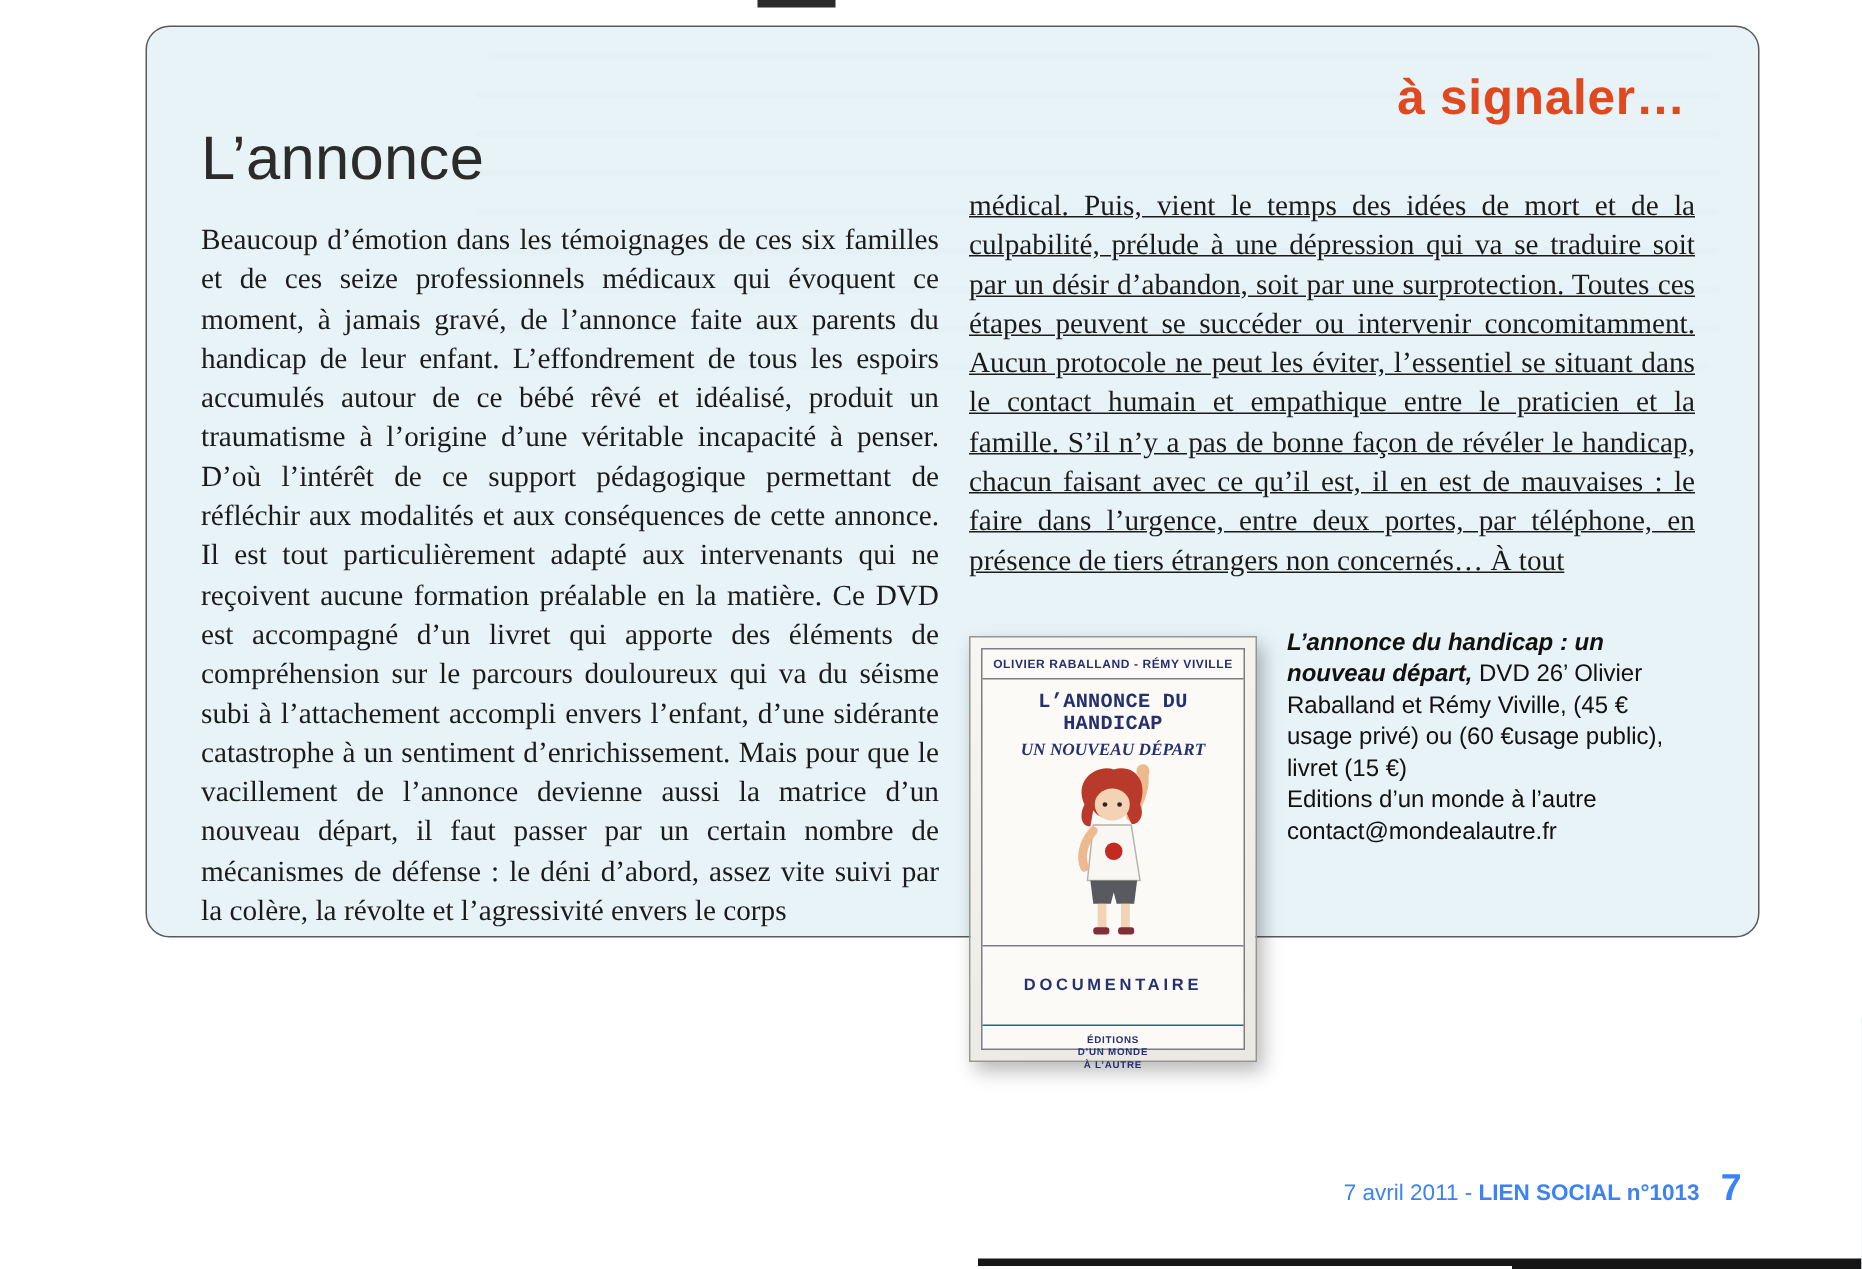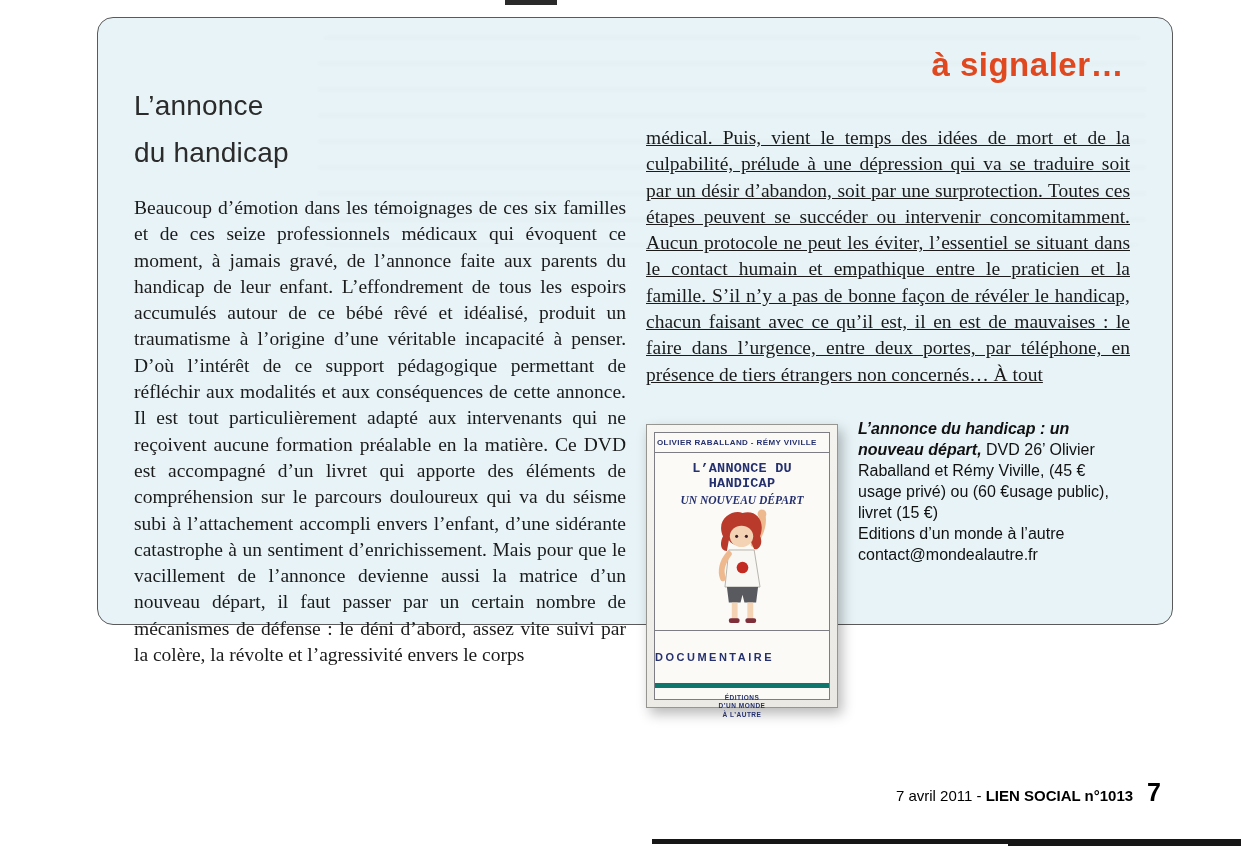--- a/index.html
+++ b/index.html
@@ -23,21 +23,21 @@
   .signaler{
     position:absolute;top:28px;right:48px;
     font-family:"Liberation Sans","DejaVu Sans",sans-serif;
     font-weight:700;font-size:33px;color:#e0481f;letter-spacing:.5px;
   }
   .col-left{position:absolute;left:36px;top:0;width:492px;}
   .col-right{position:absolute;left:548px;top:0;width:484px;}
   .article-title{
     margin:64px 0 0 0;
     font-family:"Liberation Sans","DejaVu Sans",sans-serif;
-    font-weight:500;font-size:28px;line-height:47px;color:#2b2b2b;letter-spacing:.2px;
+    font-weight:500;font-size:41px;line-height:47px;color:#2b2b2b;letter-spacing:.2px;
   }
   .body-text{
     margin:0;font-size:19.5px;line-height:26.3px;color:#1b1b1b;
     text-align:justify;
   }
   .col-left .body-text{margin-top:19px;}
   .col-right .top-text{margin-top:107px;text-decoration:underline;}
   .wrap-area{margin-top:7px;}
   .wrap-area::after{content:"";display:block;clear:both;}
   .wrap-text{margin-top:4px;}
@@ -48,44 +48,44 @@
     border:1px solid #979590;box-sizing:border-box;padding:7px;
     box-shadow:4px 6px 12px rgba(0,0,0,.28);
   }
   .cover-frame{
     border:1px solid #7d7d84;height:100%;box-sizing:border-box;
     display:flex;flex-direction:column;align-items:center;background:#fbfaf7;
     font-family:"Liberation Sans","DejaVu Sans",sans-serif;color:#25316f;
   }
   .cover-authors{
     width:100%;box-sizing:border-box;border-bottom:1px solid #7d7d84;
-    padding:5px 2px;font-size:8px;font-weight:700;letter-spacing:.4px;
+    padding:5px 2px;font-size:8px;font-weight:700;text-align:center;letter-spacing:.4px;
   }
   .cover-title{margin-top:8px;font-size:13.5px;font-weight:700;letter-spacing:.2px;text-align:center;font-family:Liberation Mono, monospace;}
   .cover-subtitle{
     margin-top:3px;font-size:11.5px;font-style:italic;font-weight:700;text-align:left;
     font-family:"Liberation Serif","DejaVu Serif",serif;
   }
   .cover-art{flex:1;display:flex;align-items:center;justify-content:center;width:100%;}
   .cover-genre{
-    width:100%;box-sizing:border-box;border-top:1px solid #7d7d84;border-bottom:5px solid #0f766e;
-    padding:20px 0;font-size:11px;font-weight:700;letter-spacing:2.5px;text-align:left;
+    width:100%;box-sizing:border-box;border-top:1px solid #7d7d84;border-bottom:1px solid #0f766e;
+    padding:20px 0;font-size:11px;font-weight:700;letter-spacing:2.5px;text-align:center;
   }
   .cover-publisher{margin:6px 0 4px;font-size:6.5px;line-height:1.3;letter-spacing:.5px;text-align:center;font-weight:700;}
   
   .caption{
     margin-top:30px;
     font-family:"Liberation Sans","DejaVu Sans",sans-serif;
     font-size:16px;line-height:21px;color:#111;text-align:left;
   }
   .cap-bold{font-weight:700;font-style:italic;}
   
   .footer{
     position:absolute;right:80px;top:778px;display:flex;align-items:baseline;gap:14px;
-    font-family:"Liberation Sans","DejaVu Sans",sans-serif;color:#000000;
+    font-family:"Liberation Sans","DejaVu Sans",sans-serif;color:#3b82f6;
   }
   .footer-issue{font-size:15px;}
   .footer-issue b{font-weight:700;}
   .page-num{font-size:25px;font-weight:700;}
   
   .scan-mark-top{position:absolute;top:0;left:505px;width:52px;height:5px;background:#2a2a2a;}
   .scan-bar-1{position:absolute;bottom:2px;left:652px;width:356px;height:5px;background:#161616;}
   .scan-bar-2{position:absolute;bottom:0;left:1008px;width:233px;height:7px;background:#161616;}
 </style>
 </head>
@@ -96,21 +96,20 @@
   <div class="scan-mark-top"></div>
 
   <div class="content-box">
     <div class="bleed"></div>
 
     <div class="signaler">à signaler…</div>
 
     <div class="col-left">
       <h1 class="article-title">
         <span>L’annonce</span><br>
-        <span>du handicap</span>
       </h1>
       <p class="body-text">Beaucoup d’émotion dans les témoignages de ces six familles et de ces seize professionnels médicaux qui évoquent ce moment, à jamais gravé, de l’annonce faite aux parents du handicap de leur enfant. L’effondrement de tous les espoirs accumulés autour de ce bébé rêvé et idéalisé, produit un traumatisme à l’origine d’une véritable incapacité à penser. D’où l’intérêt de ce support pédagogique permettant de réfléchir aux modalités et aux conséquences de cette annonce. Il est tout particulièrement adapté aux intervenants qui ne reçoivent aucune formation préalable en la matière. Ce DVD est accompagné d’un livret qui apporte des éléments de compréhension sur le parcours douloureux qui va du séisme subi à l’attachement accompli envers l’enfant, d’une sidérante catastrophe à un sentiment d’enrichissement. Mais pour que le vacillement de l’annonce devienne aussi la matrice d’un nouveau départ, il faut passer par un certain nombre de mécanismes de défense : le déni d’abord, assez vite suivi par la colère, la révolte et l’agressivité envers le corps</p>
     </div>
 
     <div class="col-right">
       <p class="body-text top-text">médical. Puis, vient le temps des idées de mort et de la culpabilité, prélude à une dépression qui va se traduire soit par un désir d’abandon, soit par une surprotection. Toutes ces étapes peuvent se succéder ou intervenir concomitamment. Aucun protocole ne peut les éviter, l’essentiel se situant dans le contact humain et empathique entre le praticien et la famille. S’il n’y a pas de bonne façon de révéler le handicap, chacun faisant avec ce qu’il est, il en est de mauvaises : le faire dans l’urgence, entre deux portes, par téléphone, en présence de tiers étrangers non concernés… À tout</p>
 
       <div class="wrap-area">
 
         <div class="dvd-cover">

